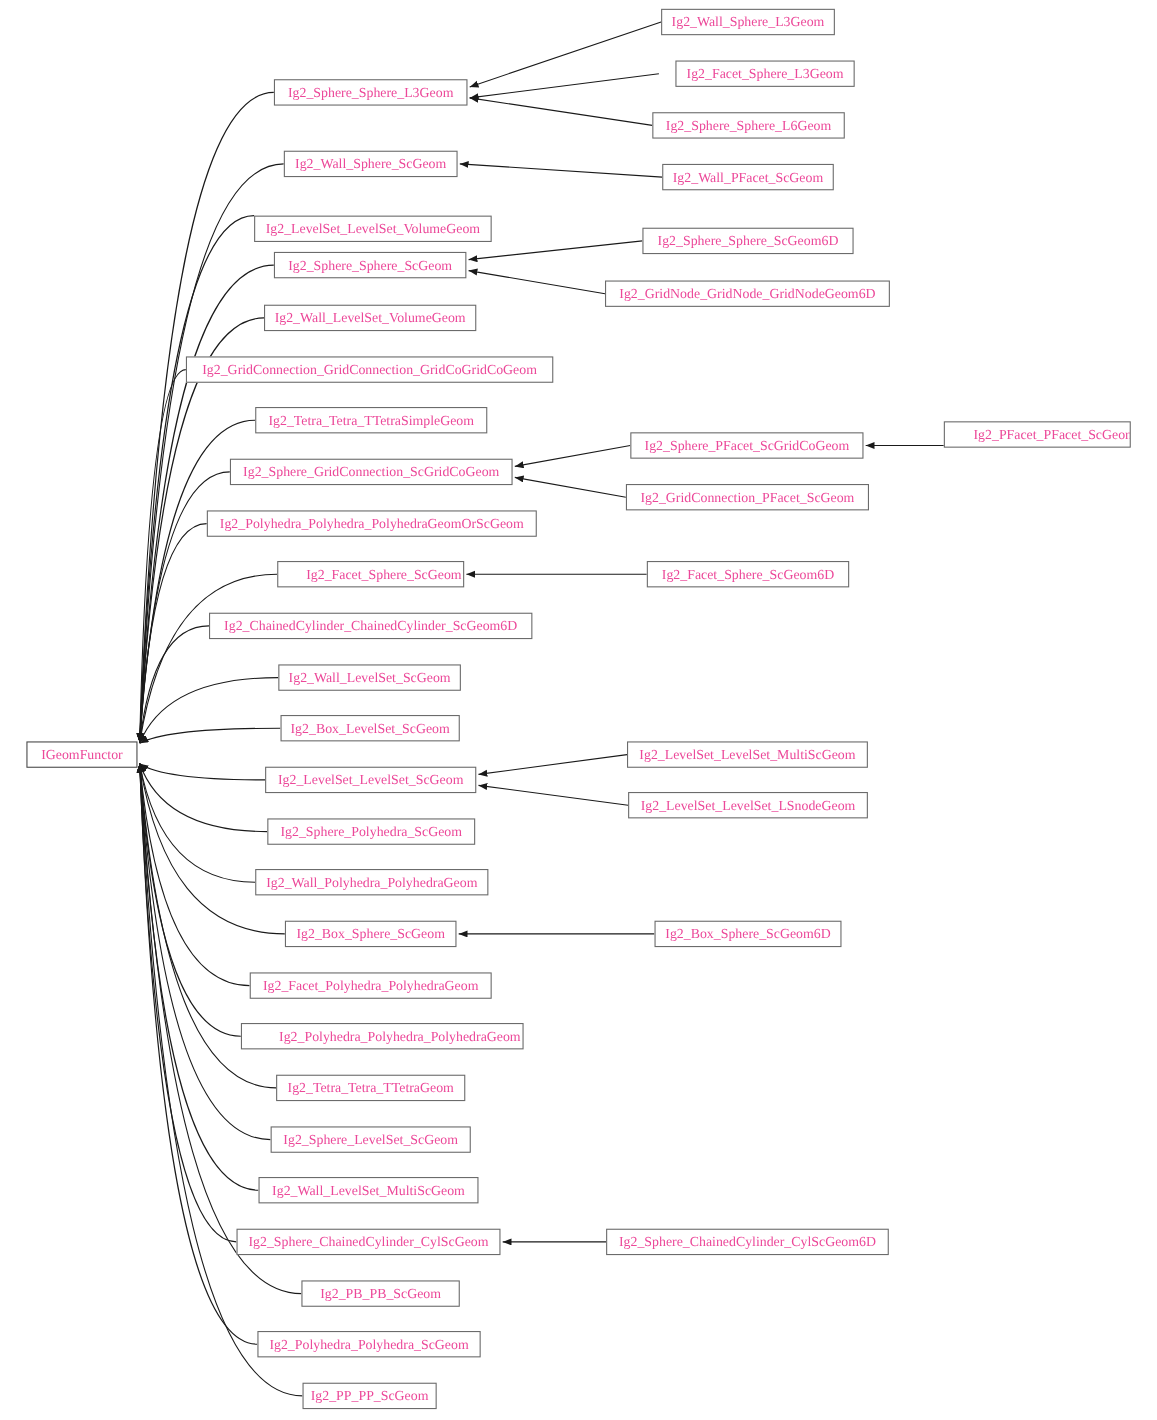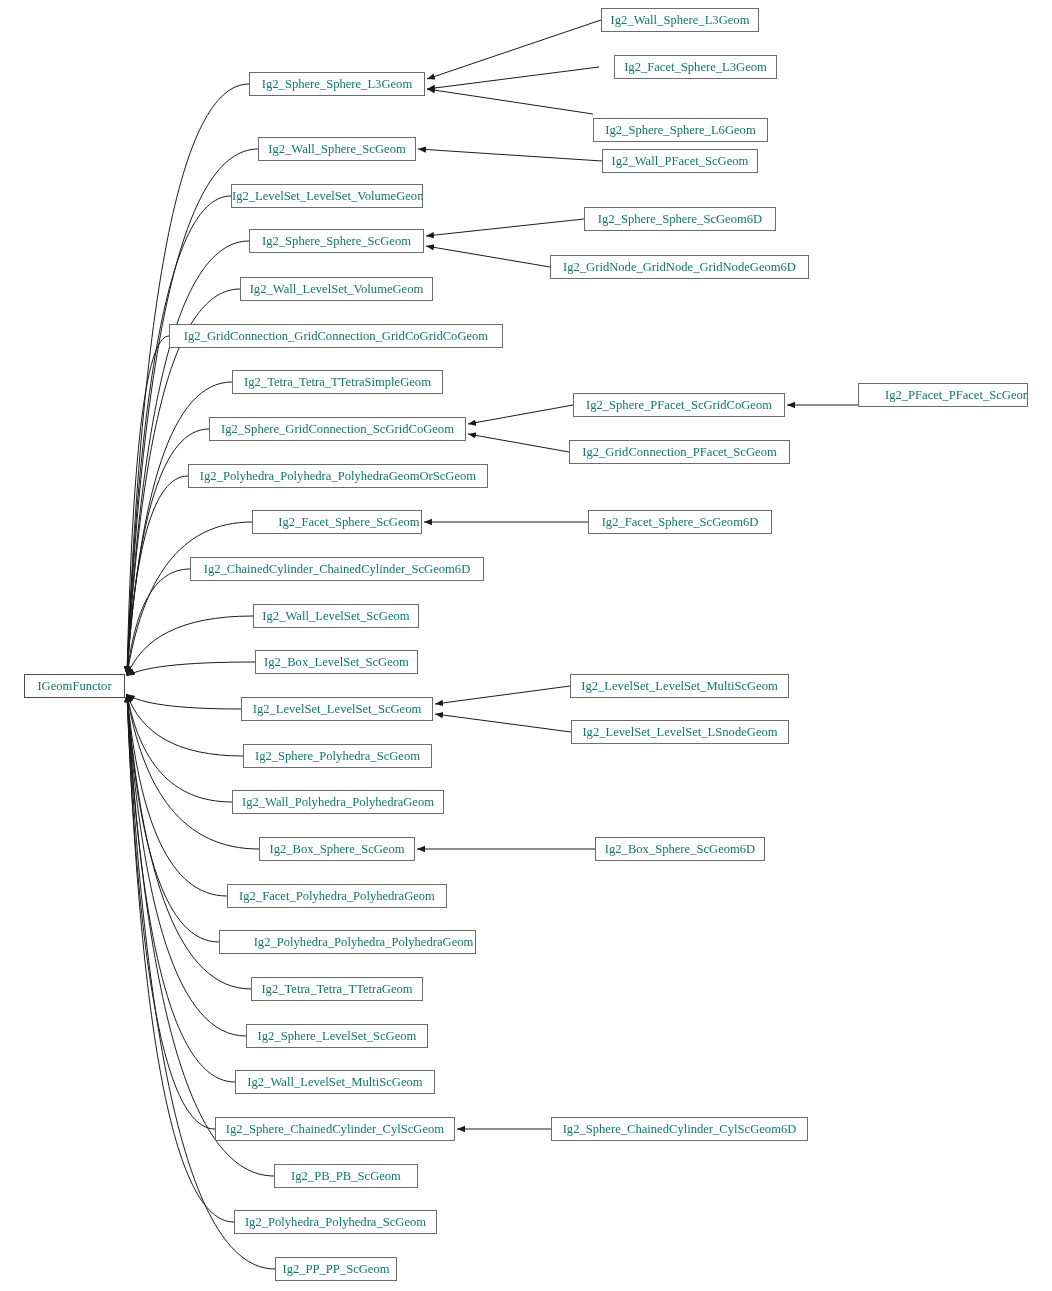--- a/index.html
+++ b/index.html
@@ -4,21 +4,21 @@
 <style>
   html,body{margin:0;padding:0;background:#ffffff;}
   body{font-family:"Liberation Serif", serif;}
   #diagram{position:relative;width:1052px;height:1291px;background:#ffffff;overflow:hidden;}
   #edges{position:absolute;left:0;top:0;width:1052px;height:1291px;}
   .node{
     position:absolute;
     box-sizing:border-box;
     border:1px solid #6b6b6b;
     background:#ffffff;
-    color:#0f766e;
+    color:#ec4899;
     font-family:"Liberation Serif", serif;
     font-size:12.6px;
     line-height:22px;
     height:24px;
     text-align:center;
     white-space:nowrap;
     overflow:hidden;
     z-index:3;
   }
   .node.root{border-color:#4a4a4a;}
@@ -73,21 +73,21 @@
         <path d="M571,732 L435,714" fill="none" stroke="#1a1a1a" stroke-width="1" marker-end="url(#arrow)"></path>
         <path d="M595,849 L417,849" fill="none" stroke="#1a1a1a" stroke-width="1" marker-end="url(#arrow)"></path>
         <path d="M551,1129 L457,1129" fill="none" stroke="#1a1a1a" stroke-width="1" marker-end="url(#arrow)"></path>
         <path d="M858,405 L787,405" fill="none" stroke="#1a1a1a" stroke-width="1" marker-end="url(#arrow)"></path>
       </g>
   </svg>
   <div id="nodes">
       <div class="node root" style="left: 24px; top: 674px; width: 101px;">IGeomFunctor</div>
       <div class="node" style="left: 249px; top: 72px; width: 176px;">Ig2_Sphere_Sphere_L3Geom</div>
       <div class="node" style="left: 258px; top: 137px; width: 158px;">Ig2_Wall_Sphere_ScGeom</div>
-      <div class="node" style="left: 231px; top: 184px; width: 192px;">Ig2_LevelSet_LevelSet_VolumeGeom</div>
+      <div class="node" style="left: 231px; top: 196px; width: 216px;">Ig2_LevelSet_LevelSet_VolumeGeom</div>
       <div class="node" style="left: 249px; top: 229px; width: 175px;">Ig2_Sphere_Sphere_ScGeom</div>
       <div class="node" style="left: 240px; top: 277px; width: 193px;">Ig2_Wall_LevelSet_VolumeGeom</div>
       <div class="node" style="left: 169px; top: 324px; width: 334px;">Ig2_GridConnection_GridConnection_GridCoGridCoGeom</div>
       <div class="node" style="left: 232px; top: 370px; width: 211px;">Ig2_Tetra_Tetra_TTetraSimpleGeom</div>
       <div class="node" style="left: 209px; top: 417px; width: 257px;">Ig2_Sphere_GridConnection_ScGridCoGeom</div>
       <div class="node" style="left: 188px; top: 464px; width: 300px;">Ig2_Polyhedra_Polyhedra_PolyhedraGeomOrScGeom</div>
       <div class="node" style="left: 252px; top: 510px; width: 170px; padding-left: 24px;">Ig2_Facet_Sphere_ScGeom</div>
       <div class="node" style="left: 190px; top: 557px; width: 294px;">Ig2_ChainedCylinder_ChainedCylinder_ScGeom6D</div>
       <div class="node" style="left: 253px; top: 604px; width: 166px;">Ig2_Wall_LevelSet_ScGeom</div>
       <div class="node" style="left: 255px; top: 650px; width: 163px;">Ig2_Box_LevelSet_ScGeom</div>
@@ -99,21 +99,21 @@
       <div class="node" style="left: 219px; top: 930px; width: 257px; padding-left: 32px;">Ig2_Polyhedra_Polyhedra_PolyhedraGeom</div>
       <div class="node" style="left: 251px; top: 977px; width: 172px;">Ig2_Tetra_Tetra_TTetraGeom</div>
       <div class="node" style="left: 246px; top: 1024px; width: 182px;">Ig2_Sphere_LevelSet_ScGeom</div>
       <div class="node" style="left: 235px; top: 1070px; width: 200px;">Ig2_Wall_LevelSet_MultiScGeom</div>
       <div class="node" style="left: 215px; top: 1117px; width: 240px;">Ig2_Sphere_ChainedCylinder_CylScGeom</div>
       <div class="node" style="left: 274px; top: 1164px; width: 144px;">Ig2_PB_PB_ScGeom</div>
       <div class="node" style="left: 234px; top: 1210px; width: 203px;">Ig2_Polyhedra_Polyhedra_ScGeom</div>
       <div class="node" style="left: 275px; top: 1257px; width: 122px;">Ig2_PP_PP_ScGeom</div>
       <div class="node" style="left: 601px; top: 8px; width: 158px;">Ig2_Wall_Sphere_L3Geom</div>
       <div class="node" style="left: 599px; top: 55px; width: 163px; margin-left: 15px;">Ig2_Facet_Sphere_L3Geom</div>
-      <div class="node" style="left: 593px; top: 102px; width: 175px; margin-top: 16px;">Ig2_Sphere_Sphere_L6Geom</div>
+      <div class="node" style="left: 593px; top: 102px; width: 175px;">Ig2_Sphere_Sphere_L6Geom</div>
       <div class="node" style="left: 602px; top: 149px; width: 156px;">Ig2_Wall_PFacet_ScGeom</div>
       <div class="node" style="left: 584px; top: 207px; width: 192px;">Ig2_Sphere_Sphere_ScGeom6D</div>
       <div class="node" style="left: 550px; top: 255px; width: 259px;">Ig2_GridNode_GridNode_GridNodeGeom6D</div>
       <div class="node" style="left: 573px; top: 393px; width: 212px;">Ig2_Sphere_PFacet_ScGridCoGeom</div>
       <div class="node" style="left: 569px; top: 440px; width: 221px;">Ig2_GridConnection_PFacet_ScGeom</div>
       <div class="node" style="left: 588px; top: 510px; width: 184px;">Ig2_Facet_Sphere_ScGeom6D</div>
       <div class="node" style="left: 570px; top: 674px; width: 219px;">Ig2_LevelSet_LevelSet_MultiScGeom</div>
       <div class="node" style="left: 571px; top: 720px; width: 218px;">Ig2_LevelSet_LevelSet_LSnodeGeom</div>
       <div class="node" style="left: 595px; top: 837px; width: 170px;">Ig2_Box_Sphere_ScGeom6D</div>
       <div class="node" style="left: 551px; top: 1117px; width: 257px;">Ig2_Sphere_ChainedCylinder_CylScGeom6D</div>

